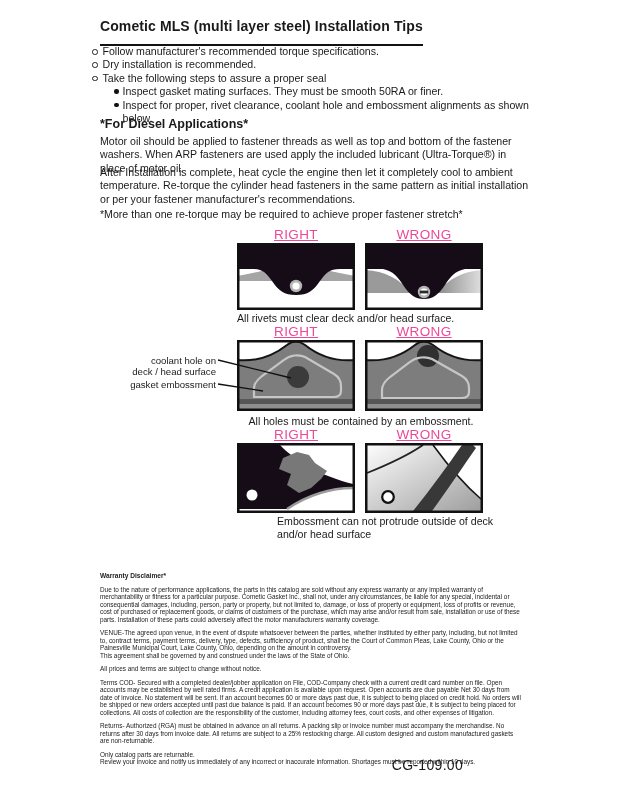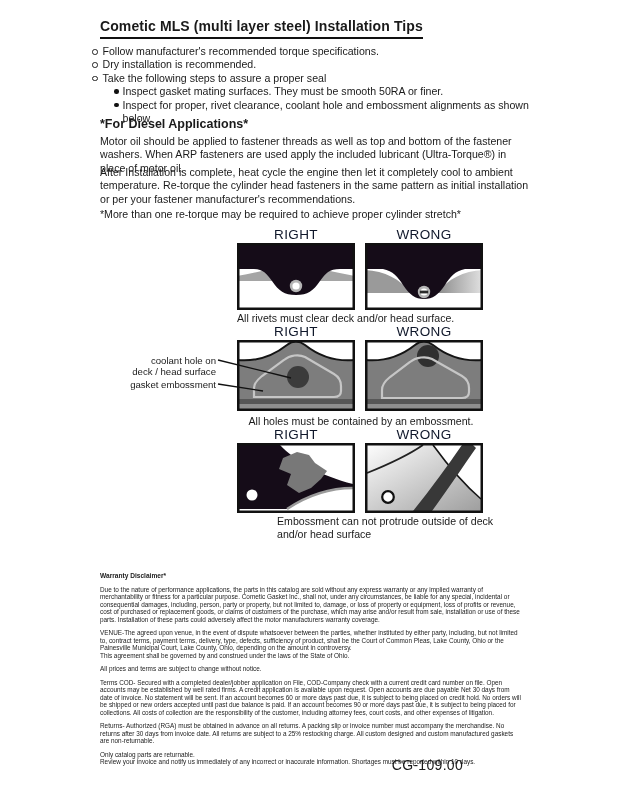--- a/index.html
+++ b/index.html
@@ -3,32 +3,32 @@
 <meta charset="utf-8">
 <style>
   html,body{margin:0;padding:0;background:#e8e8e8;}
   .page{
     position:relative;width:618px;height:800px;margin:0 auto;background:#fff;
     font-family:"Liberation Sans","DejaVu Sans",sans-serif;color:#1a1a1a;overflow:hidden;
   }
   .abs{position:absolute;}
   .title{
     left:100px;top:18px;font-size:14px;font-weight:bold;
-    border-bottom:2px solid #111;padding-bottom:3px;letter-spacing:0.1px;
+    border-bottom:2px solid #111;padding-bottom:10px;letter-spacing:0.1px;
   }
   .tips{left:92px;top:45px;font-size:10.6px;line-height:13.4px;width:440px;}
   .li{display:flex;align-items:flex-start;}
   .li.sub{margin-left:22px;}
   .mk{flex:0 0 auto;}
   .mk.o{width:3.5px;height:3.5px;border:1px solid #222;border-radius:50%;margin:4px 5px 0 0;}
   .mk.f{width:4.5px;height:4.5px;background:#111;border-radius:50%;margin:4px 4px 0 0;}
   .h2{left:100px;top:117px;font-size:12.5px;font-weight:bold;}
   .body-p{left:100px;width:430px;font-size:10.6px;line-height:13.4px;}
   .p1{top:135px;} .p2{top:166px;} .note{top:208px;}
-  .dlabel{width:118px;text-align:center;font-size:13.5px;letter-spacing:0.4px;color:#0f172a;}
+  .dlabel{width:118px;text-align:center;font-size:13.5px;letter-spacing:0.4px;color:#ec4899;text-decoration:underline;}
   .cap{font-size:10.6px;line-height:12.6px;}
   .panel{width:118px;display:block;}
   .ann{width:112px;left:104px;text-align:right;font-size:9.6px;line-height:11px;}
   .pre{white-space:pre-line;}
   .disc{left:100px;top:572px;width:423px;font-size:6.4px;line-height:7.5px;color:#222;}
   .disc h3{font-size:6.6px;margin:0 0 6px 0;}
   .disc p{margin:0 0 6px 0;white-space:pre-line;}
   .doccode{right:155px;top:757px;font-size:14px;letter-spacing:0.3px;}
 </style>
 </head>
@@ -57,21 +57,21 @@
     </div>
     <div class="li sub">
       <span class="mk f"></span>
       <span>Inspect for proper, rivet clearance, coolant hole and embossment alignments as shown below.</span>
     </div>
   </div>
 
   <div class="abs h2">*For Diesel Applications*</div>
   <div class="abs body-p p1">Motor oil should be applied to fastener threads as well as top and bottom of the fastener washers. When ARP fasteners are used apply the included lubricant (Ultra-Torque®) in place of motor oil.</div>
   <div class="abs body-p p2">After Installation is complete, heat cycle the engine then let it completely cool to ambient temperature. Re-torque the cylinder head fasteners in the same pattern as initial installation or per your fastener manufacturer's recommendations.</div>
-  <div class="abs body-p note">*More than one re-torque may be required to achieve proper cylinder stretch*</div>
+  <div class="abs body-p note">*More than one re-torque may be required to achieve proper fastener stretch*</div>
 
   <div class="abs dlabel" style="left:237px;top:227px;">RIGHT</div>
   <div class="abs dlabel" style="left:365px;top:227px;">WRONG</div>
 
   <svg class="abs panel" style="left:237px;top:243px;" width="118" height="67" viewBox="0 0 118 67">
     <rect width="118" height="67" fill="#ffffff"></rect>
     <path d="M0,33 C12,31 24,28 34,26 L42,38 H0 Z" fill="#a5a5a5"></path>
     <path d="M118,33 C106,31 94,28 84,26 L76,38 H118 Z" fill="#a5a5a5"></path>
     <rect x="0" y="38" width="118" height="29" fill="#ffffff"></rect>
     <path d="M0,0 H118 V26 H103 C92,26 89,30 83,38 C76,48 71,52 59,52 C47,52 42,48 35,38 C29,30 26,26 15,26 H0 Z" fill="#150c18"></path>

